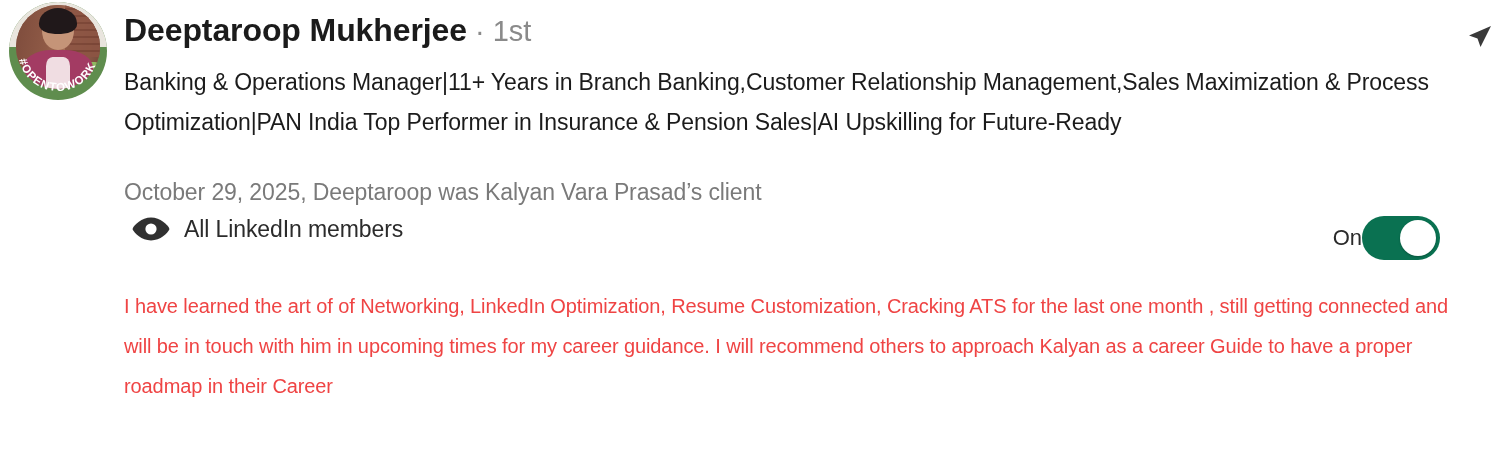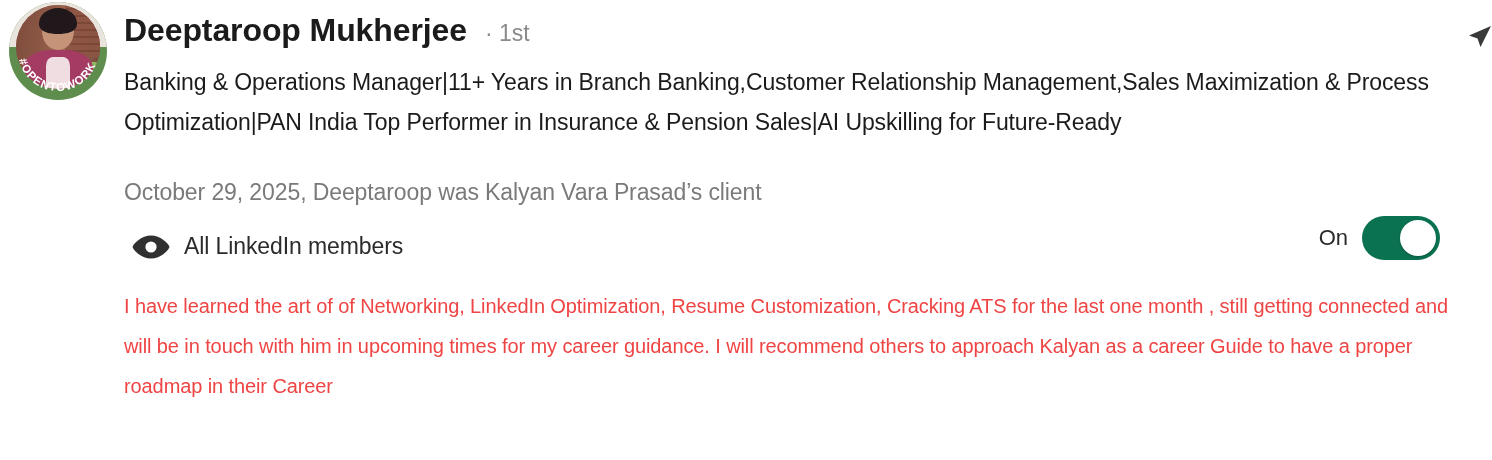--- a/index.html
+++ b/index.html
@@ -114,24 +114,24 @@
     top: 12px;
     white-space: nowrap;
   }
   .author-name {
     font-size: 32px;
     font-weight: 700;
     color: #1b1b1b;
     letter-spacing: -0.1px;
   }
   .degree {
-    font-size: 23px;
+    font-size: 29px;
     font-weight: 400;
     color: #8a8a8a;
-    margin-left: 18px;
+    margin-left: 8px;
   }
 
   .headline {
     position: absolute;
     left: 0;
     top: 62px;
     width: 1330px;
     font-size: 23px;
     line-height: 40px;
     color: #1b1b1b;
@@ -158,39 +158,38 @@
     top: 216px;
     width: 1340px;
     height: 44px;
   }
   .visibility-left {
     position: absolute;
     left: 8px;
     top: 0;
     height: 44px;
     display: flex;
-    align-items: flex-end;
+    align-items: flex-start;
     gap: 14px;
   }
   .eye-icon { display: block; }
   .visibility-label {
     font-size: 23px;
     color: #2b2b2b;
     letter-spacing: -0.1px;
     white-space: nowrap;
   }
 
   .toggle-group {
     position: absolute;
     right: 24px;
     top: 0;
     height: 44px;
     display: flex;
     align-items: center;
-    gap: 14px;
   }
   .toggle-state-label {
     font-size: 22px;
     color: #2b2b2b;
     letter-spacing: -0.1px;
   }
   .toggle-switch {
     position: relative;
     width: 78px;
     height: 44px;

